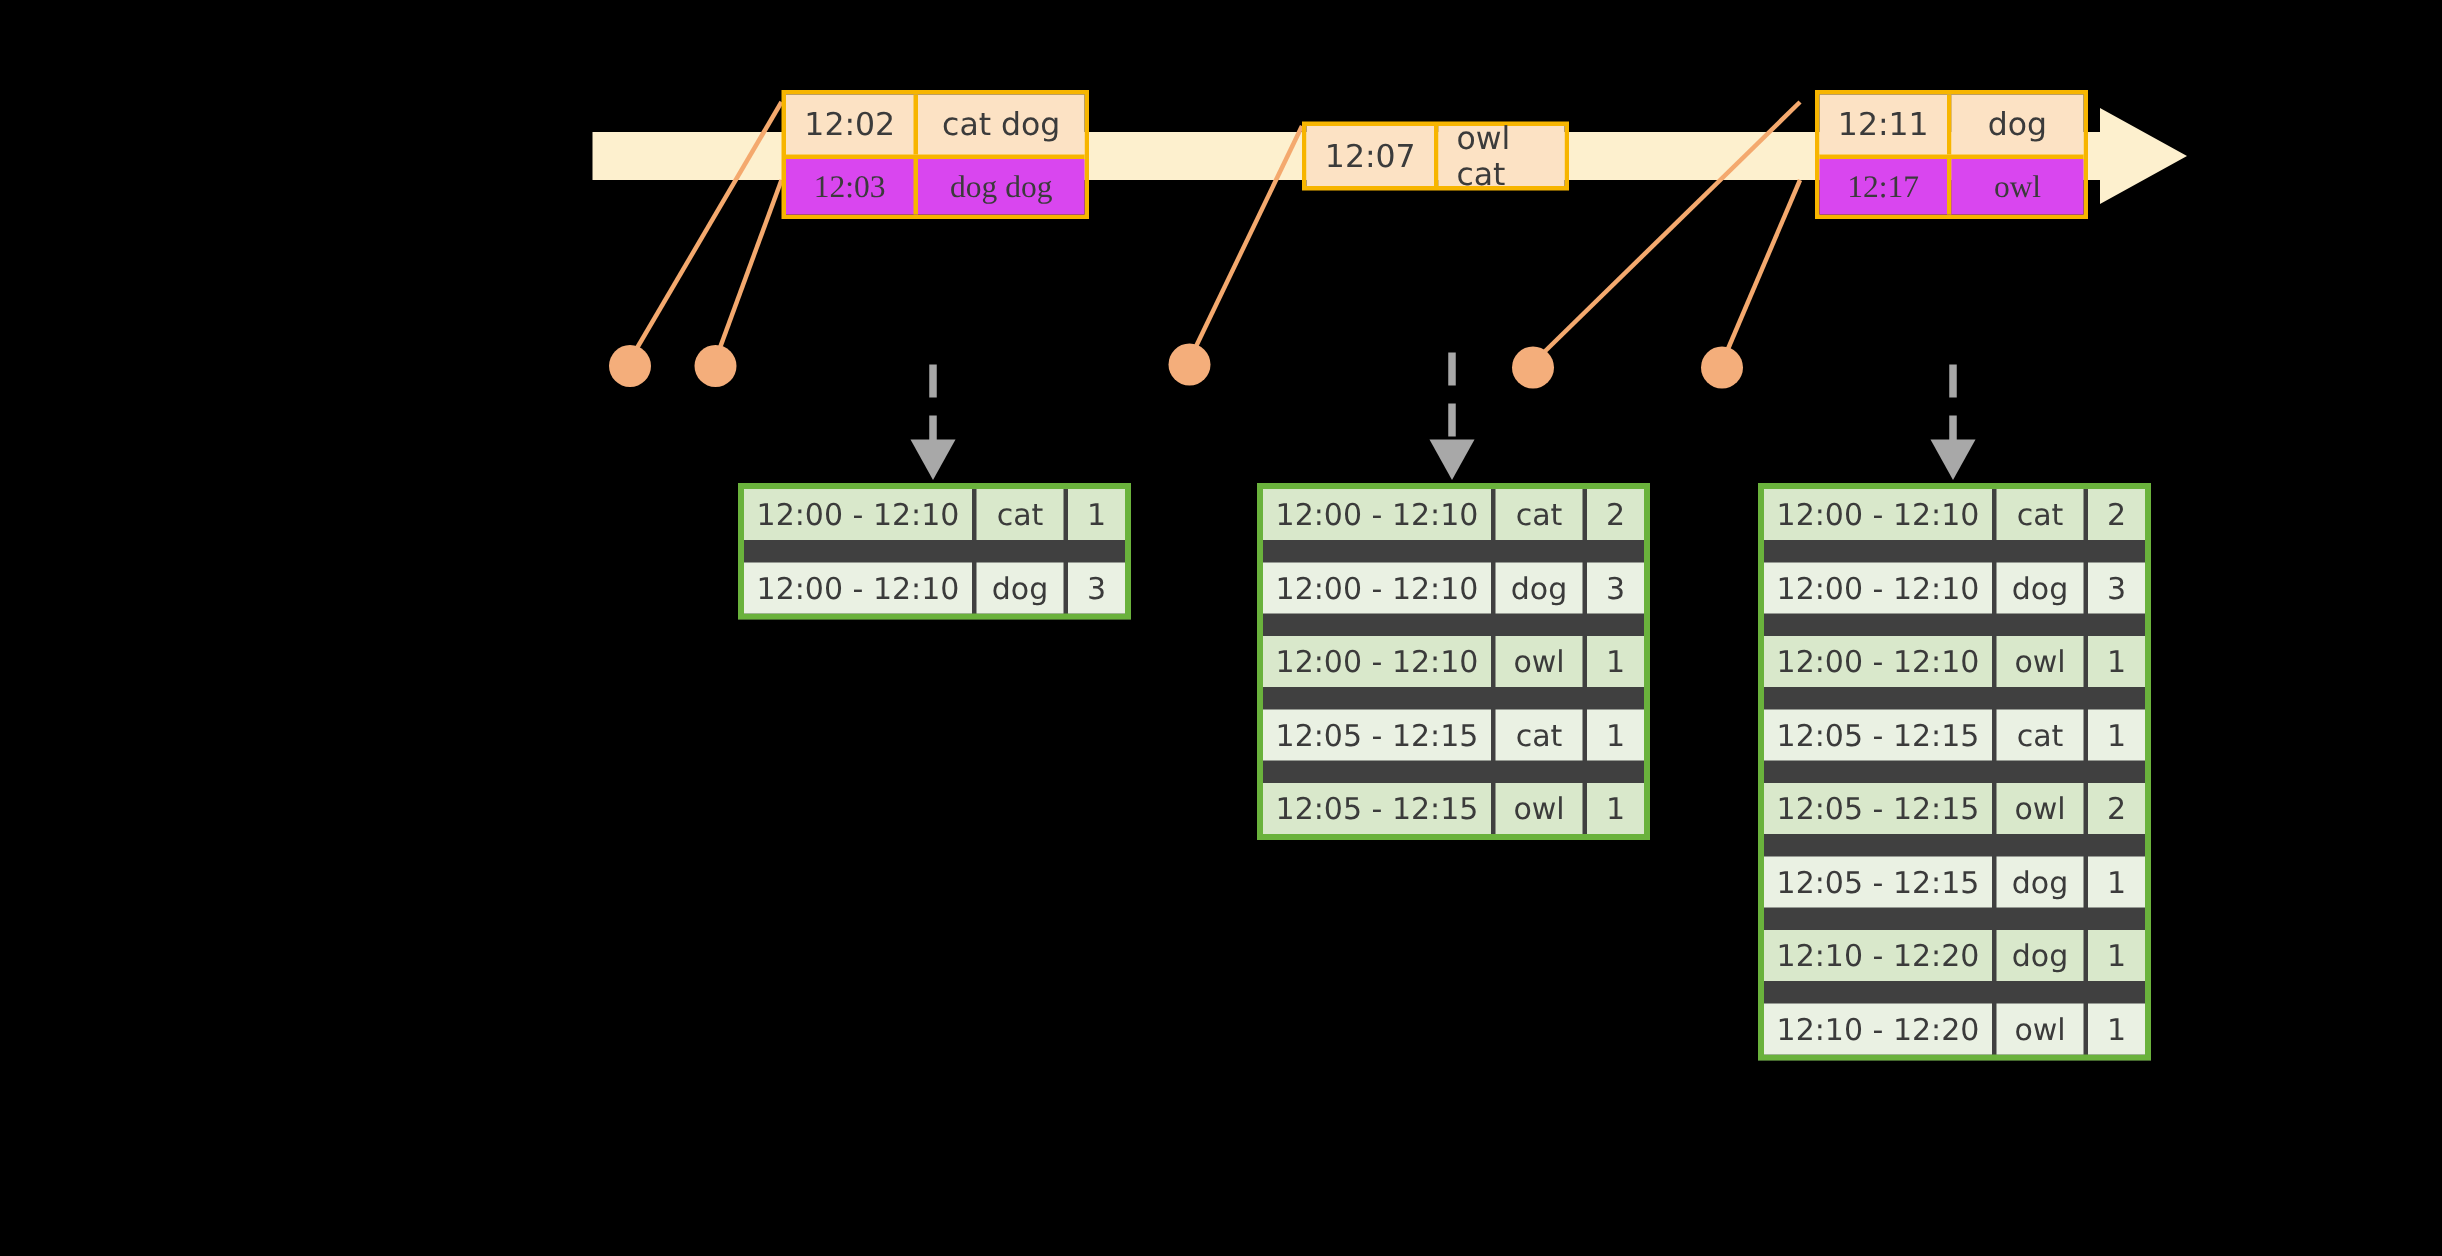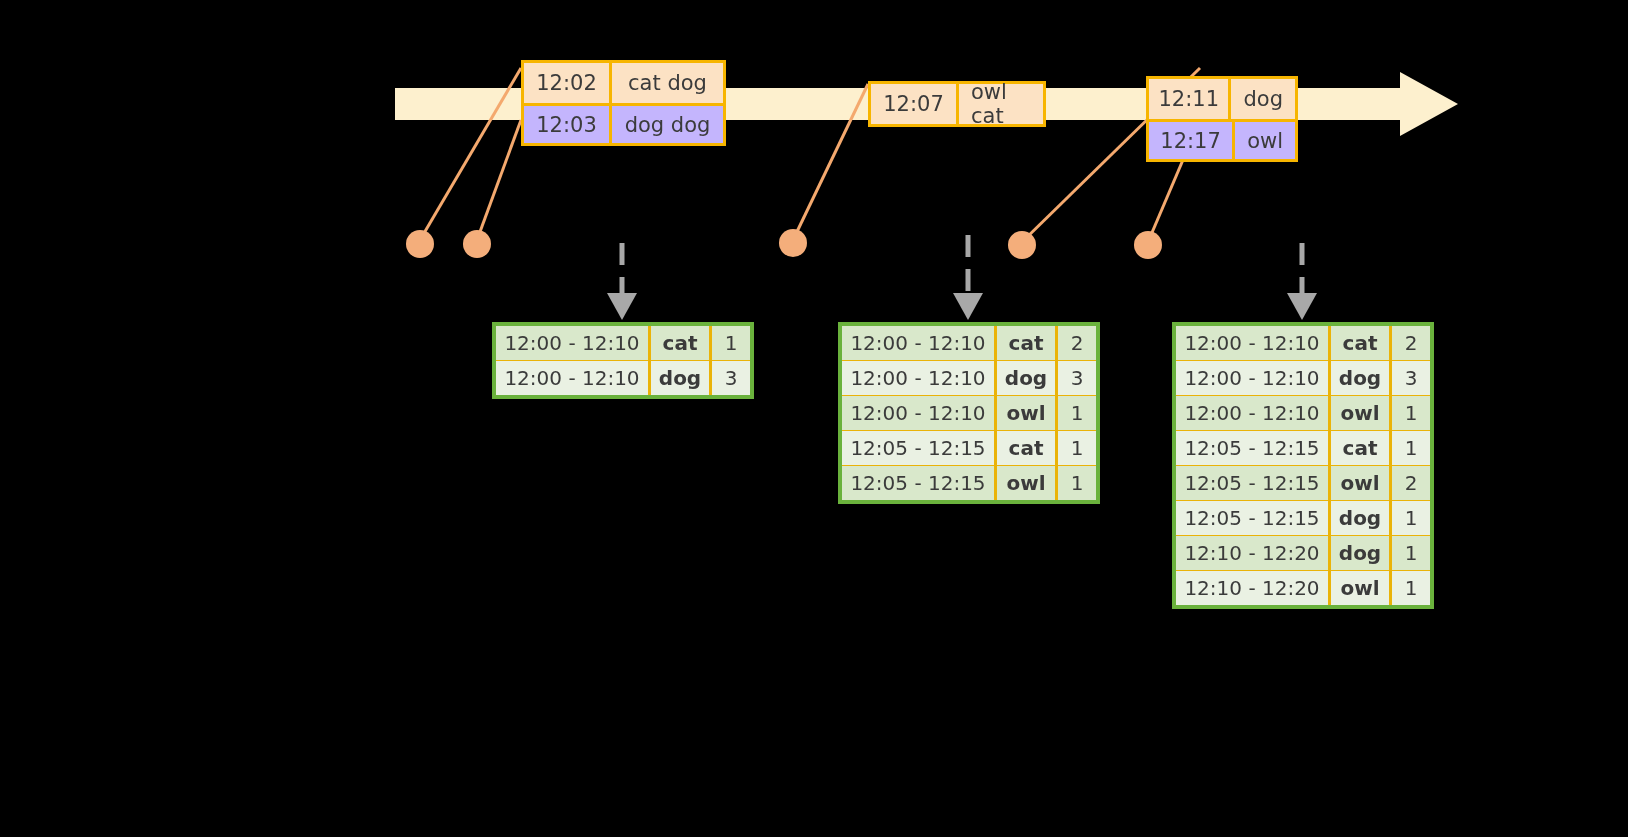--- a/index.html
+++ b/index.html
@@ -60,49 +60,49 @@
     flex: 1;
     box-sizing: border-box;
     display: flex;
     align-items: center;
     justify-content: center;
     font-size: 21px;
     color: #3b3b3b;
     padding: 0 12px;
   }
   .shade-a .evt-time, .shade-a .evt-val { background: #FCE2C4; }
-  .shade-b .evt-time, .shade-b .evt-val { background: #c4b5fd; }
+  .shade-b .evt-time, .shade-b .evt-val { background: #d946ef; font-family: Liberation Serif, serif; }
 
   
   .res-table {
     position: absolute;
     border: 4px solid #6AB23C;
     box-sizing: border-box;
-    background: #eab308;
+    background: #404040;
     display: flex;
     flex-direction: column;
-    gap: 1px;
+    gap: 15px;
     padding: 0px;
   }
   .res-row {
     display: flex;
     flex-direction: row;
     height: 34px;
     gap: 3px;
   }
   .res-cell {
     display: flex;
     align-items: center;
     justify-content: center;
     font-size: 20px;
     color: #3b3b3b;
     box-sizing: border-box;
   }
   .res-win { width: 152px; }
-  .res-key { width: 58px; font-weight: bold; }
+  .res-key { width: 58px; }
   .res-cnt { width: 38px; }
   .tone-a .res-cell { background: #D9E8CB; }
   .tone-b .res-cell { background: #EAF1E3; }
 </style>
 </head>
 <body>
 
 <div id="stage">
 
   <svg class="layer" viewBox="0 0 1628 837">
@@ -150,21 +150,21 @@
     </div>
   </div>
 
   <div class="evt-group" style="left:868px; top:81px; width:178px;">
     <div class="evt-row shade-a">
       <span class="evt-time">12:07</span>
       <span class="evt-val">owl cat</span>
     </div>
   </div>
 
-  <div class="evt-group" style="left:1146px; top:60px; width:152px;margin-top:16px;">
+  <div class="evt-group" style="left:1210px; top:60px; width:182px;">
     <div class="evt-row shade-a">
       <span class="evt-time">12:11</span>
       <span class="evt-val">dog</span>
     </div>
     <div class="evt-row shade-b">
       <span class="evt-time">12:17</span>
       <span class="evt-val">owl</span>
     </div>
   </div>
 

